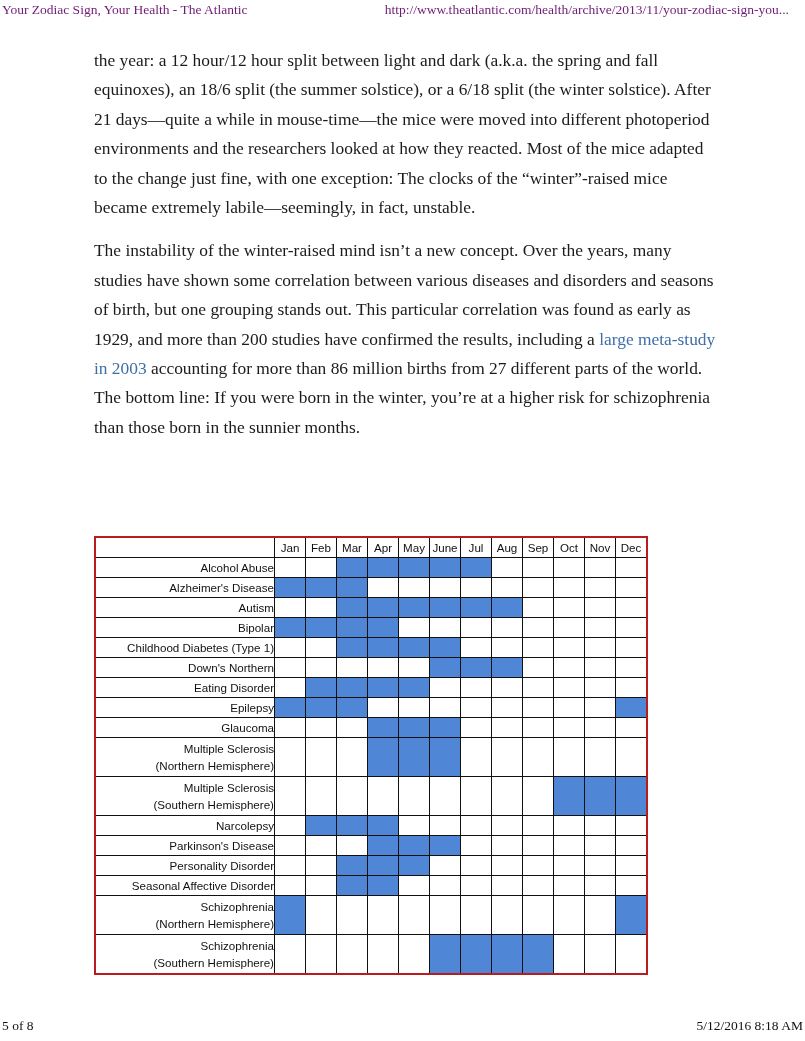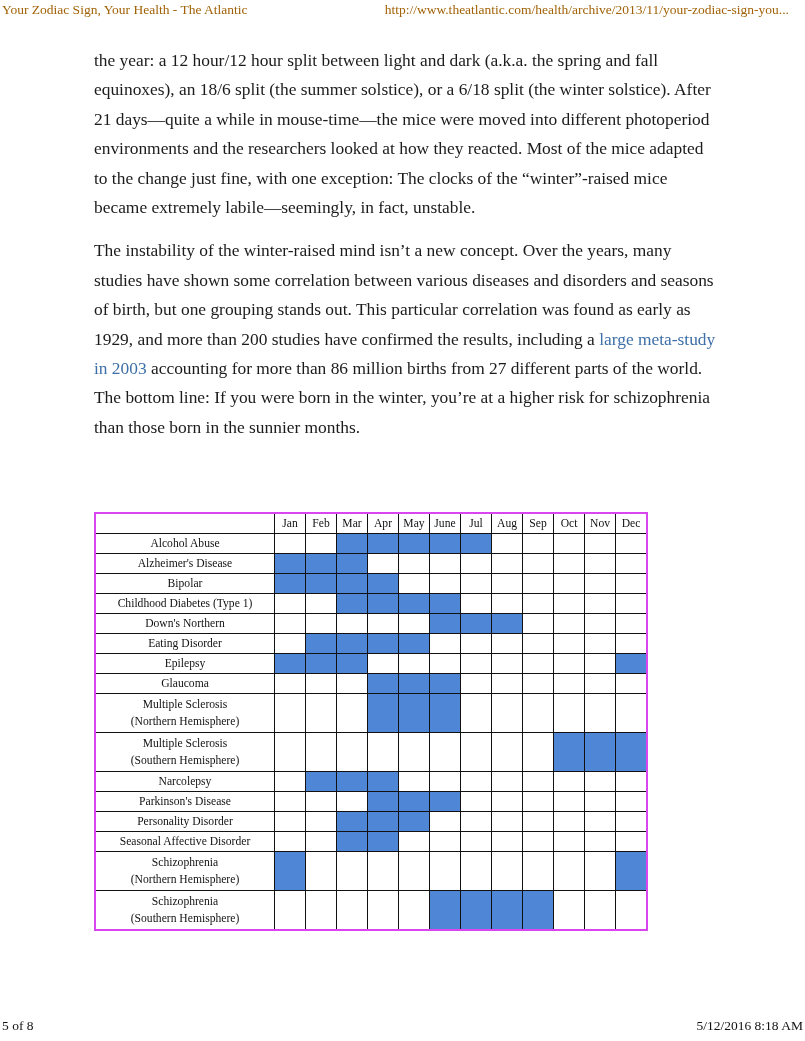--- a/index.html
+++ b/index.html
@@ -1,30 +1,30 @@
 <!DOCTYPE html>
 <html><head>
 <meta charset="utf-8">
 <style>
   html, body { margin: 0; padding: 0; background: #ffffff; }
   body { width: 805px; height: 1041px; position: relative; overflow: hidden; font-family: "DejaVu Serif", serif; color: #1a1a1a; }
-  .hdr { position: absolute; top: 0; left: 0; width: 805px; height: 22px; font-family: "Liberation Serif", serif; font-size: 13.5px; color: #a16207; }
+  .hdr { position: absolute; top: 0; left: 0; width: 805px; height: 22px; font-family: "Liberation Serif", serif; font-size: 13.5px; color: #701a75; }
   .hdr .l { position: absolute; left: 2px; top: 2px; }
   .hdr .r { position: absolute; right: 16px; top: 2px; }
   .ftr { position: absolute; top: 1018px; left: 0; width: 805px; font-family: "Liberation Serif", serif; font-size: 13.5px; color: #111; }
   .ftr .l { position: absolute; left: 2px; }
   .ftr .r { position: absolute; right: 2px; margin-left: 47px; }
   .article { position: absolute; left: 94px; top: 46px; width: 622px; font-family: "Liberation Serif", serif; font-size: 17.4px; line-height: 29.4px; color: #1b1b1b; }
   .article p { margin: 0 0 14px 0; }
   .article a { color: #3d6fa8; text-decoration: none; }
-  table.grid { position: absolute; left: 94px; top: 512px; border-collapse: collapse; border: 2px solid #d946ef; font-family: Liberation Serif, serif; font-size: 11.6px; color: #111; }
+  table.grid { position: absolute; left: 94px; top: 536px; border-collapse: collapse; border: 2px solid #b91c1c; font-family: Liberation Sans, sans-serif; font-size: 11.6px; color: #111; }
   table.grid td, table.grid th { border: 1.2px solid #111; padding: 0; text-align: center; font-weight: normal; }
   table.grid th.mon { width: 30px; height: 19px; font-size: 11.6px; }
   table.grid th.corner { width: 178px; }
-  table.grid td.lbl { width: 178px; height: 19px; line-height: 19px; white-space: nowrap; }
+  table.grid td.lbl { width: 178px; height: 19px; line-height: 19px; white-space: nowrap; text-align: right; }
   table.grid tr.two td.lbl { height: 38px; line-height: 17px; white-space: normal; }
   table.grid td.cell { width: 30px; }
   table.grid td.cell.on { background: #4f86d6; }
 </style>
 </head>
 <body>
 
 <div class="hdr">
   <span class="l">Your Zodiac Sign, Your Health - The Atlantic</span>
   <span class="r">http://www.theatlantic.com/health/archive/2013/11/your-zodiac-sign-you...</span>
@@ -78,20 +78,35 @@
         <td class="cell"></td>
         <td class="cell"></td>
         <td class="cell"></td>
         <td class="cell"></td>
         <td class="cell"></td>
         <td class="cell"></td>
         <td class="cell"></td>
         <td class="cell"></td>
       </tr>
       <tr>
+        <td class="lbl"><span>Autism</span></td>
+        <td class="cell"></td>
+        <td class="cell"></td>
+        <td class="cell on" style="background: rgb(79, 134, 214);"></td>
+        <td class="cell on" style="background: rgb(79, 134, 214);"></td>
+        <td class="cell on" style="background: rgb(79, 134, 214);"></td>
+        <td class="cell on" style="background: rgb(79, 134, 214);"></td>
+        <td class="cell on" style="background: rgb(79, 134, 214);"></td>
+        <td class="cell on" style="background: rgb(79, 134, 214);"></td>
+        <td class="cell"></td>
+        <td class="cell"></td>
+        <td class="cell"></td>
+        <td class="cell"></td>
+      </tr>
+      <tr>
         <td class="lbl"><span>Bipolar</span></td>
         <td class="cell on" style="background: rgb(79, 134, 214);"></td>
         <td class="cell on" style="background: rgb(79, 134, 214);"></td>
         <td class="cell on" style="background: rgb(79, 134, 214);"></td>
         <td class="cell on" style="background: rgb(79, 134, 214);"></td>
         <td class="cell"></td>
         <td class="cell"></td>
         <td class="cell"></td>
         <td class="cell"></td>
         <td class="cell"></td>

